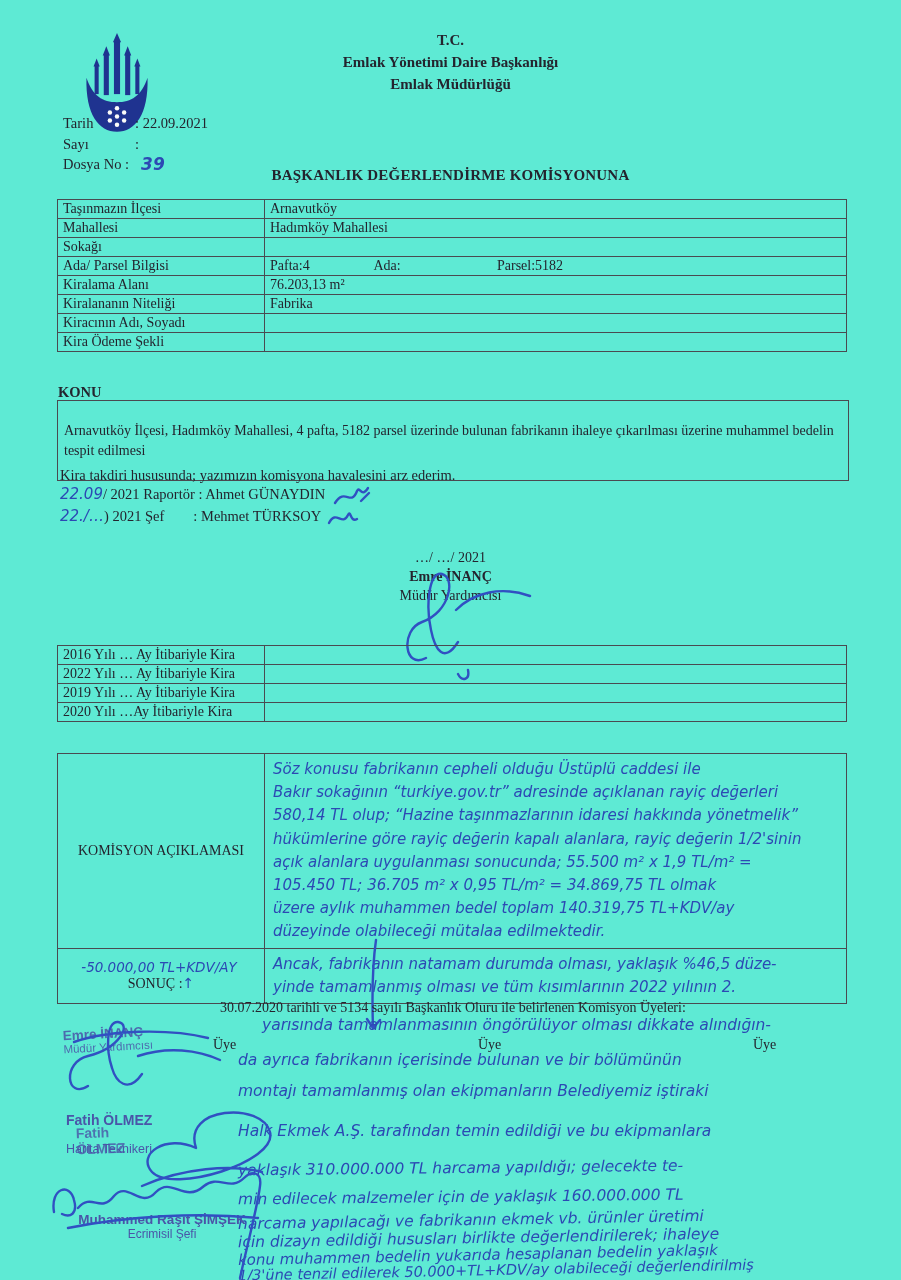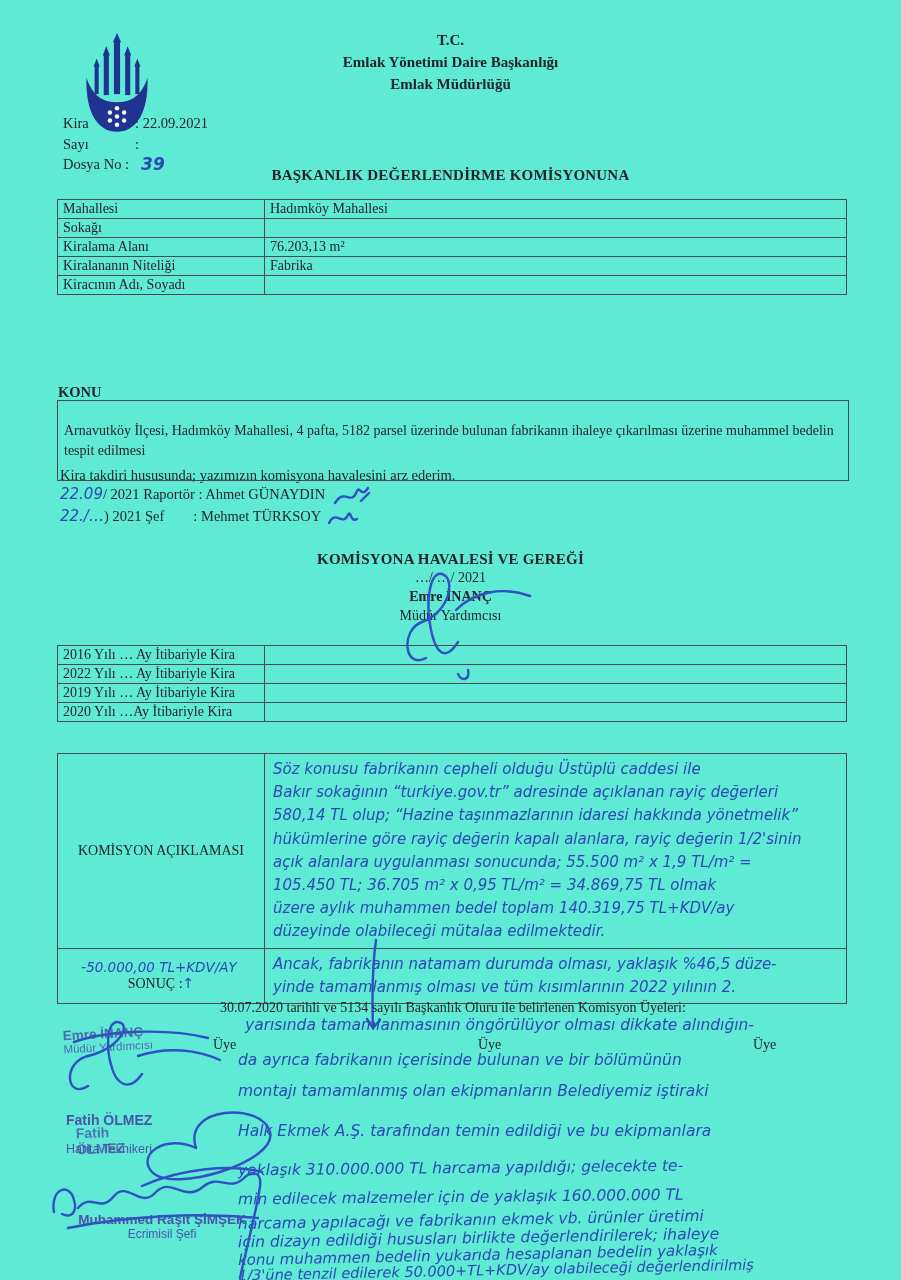--- a/index.html
+++ b/index.html
@@ -5,21 +5,21 @@
   html,body{margin:0;padding:0;background:#e8e8e4;}
   .page{
     position:relative;width:901px;height:1280px;margin:0 auto;
     background:#5eead4;overflow:hidden;
     font-family:"Liberation Serif", serif;color:#24242e;
   }
   .abs{position:absolute;}
   .center{text-align:center;}
   .bold{font-weight:bold;}
   .pre{white-space:pre;}
-  .nowrap{white-space:nowrap;}
+  .nowrap{white-space:nowrap;margin-left:17px;}
 
   
   .hdr{top:30px;left:0;width:100%;text-align:center;line-height:1.45;}
   .hdr .l1{font-size:15px;font-weight:bold;}
   .hdr .l2{font-size:17px;font-weight:bold;letter-spacing:.3px;}
   .hdr .l3,.hdr .l4{font-size:15px;font-weight:bold;}
   .meta{top:113px;left:63px;font-size:14.5px;line-height:1.42;}
   .meta .row{display:flex;}
   .meta .lab{width:72px;}
   .addressee{top:167px;left:0;width:100%;text-align:center;font-weight:bold;font-size:15px;letter-spacing:.2px;}
@@ -106,55 +106,71 @@
   </svg>
 
   <div class="abs hdr">
     <div class="l1">T.C.</div>
     <div class="l3">Emlak Yönetimi Daire Başkanlığı</div>
     <div class="l4">Emlak Müdürlüğü</div>
   </div>
 
   <div class="abs meta">
     <div class="row">
-      <span class="lab">Kira</span>
+      <span class="lab">Tarih</span>
       <span>: 22.09.2021</span>
     </div>
     <div class="row">
       <span class="lab">Sayı</span>
       <span>:</span>
     </div>
     <div class="row">
       <span>Dosya No :</span>
       <span class="hand" style="font-size:17px;font-weight:bold;margin-left:12px;margin-top:-2px;">39</span>
     </div>
   </div>
 
   <div class="abs addressee">BAŞKANLIK DEĞERLENDİRME KOMİSYONUNA</div>
 
   <table class="abs doc-table" style="top:199px;left:57px;">
     <tbody>
       <tr>
+        <td class="lab">Taşınmazın İlçesi</td>
+        <td>Arnavutköy</td>
+      </tr>
+      <tr>
         <td class="lab">Mahallesi</td>
         <td>Hadımköy Mahallesi</td>
       </tr>
       <tr>
         <td class="lab">Sokağı</td>
         <td></td>
       </tr>
       <tr>
+        <td class="lab">Ada/ Parsel Bilgisi</td>
+        <td>
+          <span style="display:inline-block;width:100px;">Pafta:4</span>
+          <span style="display:inline-block;width:120px;">Ada:</span>
+          <span>Parsel:5182</span>
+        </td>
+      </tr>
+      <tr>
         <td class="lab">Kiralama Alanı</td>
         <td>76.203,13 m²</td>
       </tr>
       <tr>
         <td class="lab">Kiralananın Niteliği</td>
         <td>Fabrika</td>
       </tr>
       <tr>
         <td class="lab">Kiracının Adı, Soyadı</td>
+        <td></td>
+      </tr>
+      <tr>
+        <td class="lab">Kira Ödeme Şekli</td>
         <td></td>
       </tr>
     </tbody>
   </table>
 
   <div class="abs konu-h">KONU</div>
   <div class="abs konu-box">Arnavutköy İlçesi, Hadımköy Mahallesi, 4 pafta, 5182 parsel üzerinde bulunan fabrikanın ihaleye çıkarılması üzerine muhammel bedelin tespit edilmesi</div>
 
   <div class="abs referral">
     <div>Kira takdiri hususunda; yazımızın komisyona havalesini arz ederim.</div>
@@ -166,21 +182,20 @@
     </div>
     <div>
       <span class="hand" style="font-size:15px;">22./…</span><span class="pre">) 2021 Şef        : Mehmet TÜRKSOY</span>
       <svg class="sig sig-inline" width="34" height="22" viewBox="0 0 34 22">
         <path d="M3,16 C10,2 16,20 22,8 C25,2 24,16 31,12"></path>
       </svg>
     </div>
   </div>
 
   <div class="abs khg">
-    <div class="h">KOMİSYONA HAVALESİ VE GEREĞİ</div>
     <div class="d">…/ …/ 2021</div>
     <div class="n">Emre İNANÇ</div>
     <div class="t">Müdür Yardımcısı</div>
   </div>
   <svg class="abs sig bigsig" width="150" height="120" viewBox="0 0 150 120">
     <path d="M28,92 C6,104 2,64 24,56 C52,46 58,12 44,8 C30,5 28,42 33,64 C37,84 46,98 60,76 M58,44 C76,26 104,20 132,30 M60,108 C64,116 72,114 70,104"></path>
   </svg>
 
   <table class="abs doc-table" style="top:645px;left:57px;">
     <tbody>

